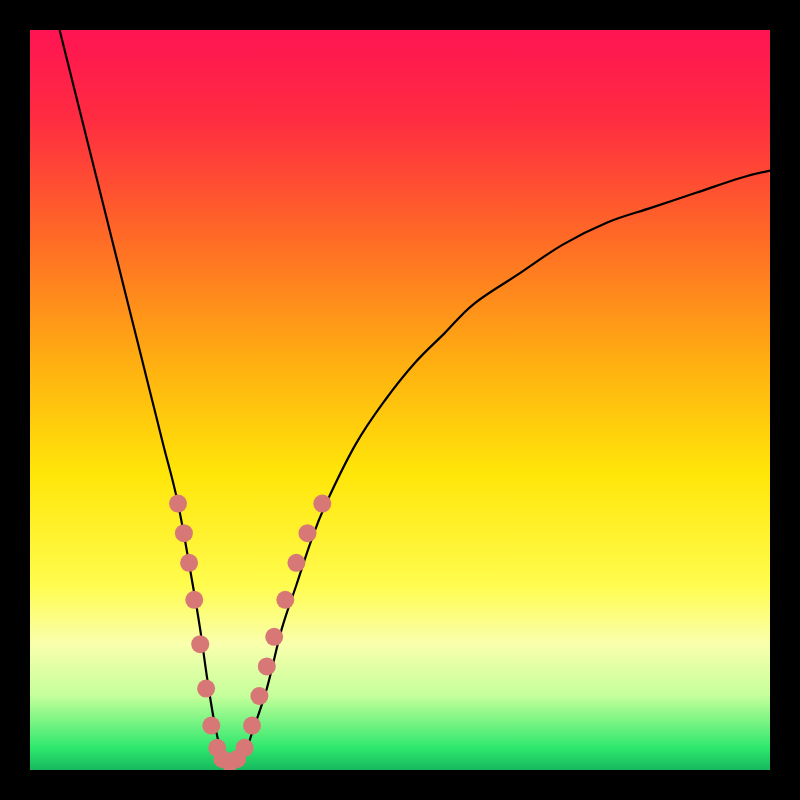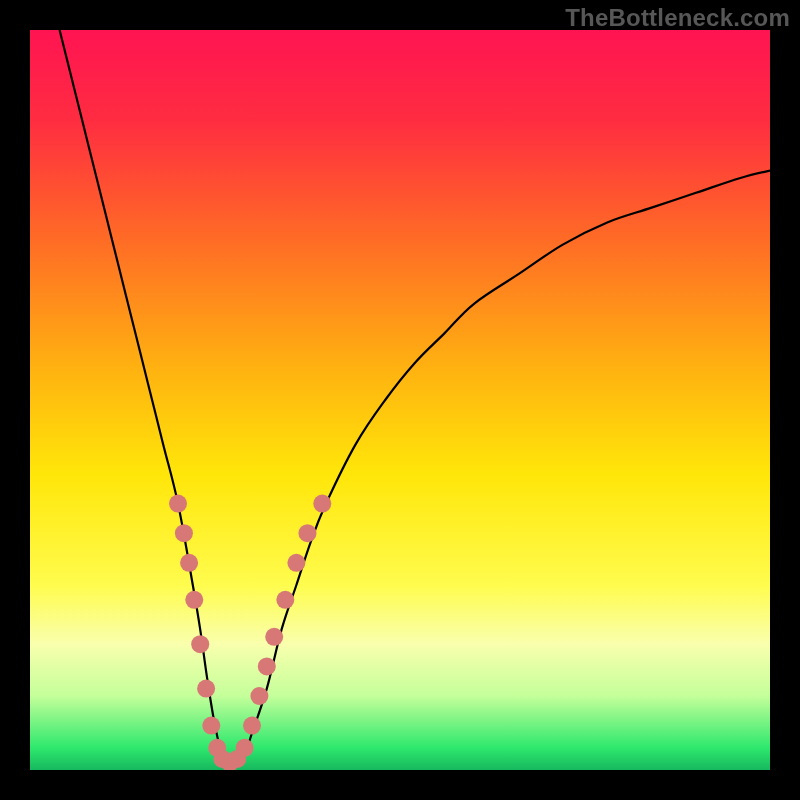--- a/index.html
+++ b/index.html
@@ -37,21 +37,20 @@
     width: 740px;
     height: 740px;
   }
   .curve { fill: none; stroke: #000; stroke-width: 2.2; }
   .dot { fill: #d77876; }
 </style>
 </head>
 <body>
 
 <div class="frame">
-  <div class="watermark">TheBottleneck.com</div>
   <div class="plot">
     <svg class="grad" viewBox="0 0 740 740" preserveAspectRatio="none">
       <defs>
         <linearGradient id="bg" x1="0" y1="0" x2="0" y2="1">
             <stop offset="0.0%" stop-color="#ff1452"></stop>
             <stop offset="12.0%" stop-color="#ff2c41"></stop>
             <stop offset="28.0%" stop-color="#ff6a26"></stop>
             <stop offset="46.0%" stop-color="#ffb310"></stop>
             <stop offset="60.0%" stop-color="#ffe609"></stop>
             <stop offset="75.0%" stop-color="#fffc4e"></stop>

